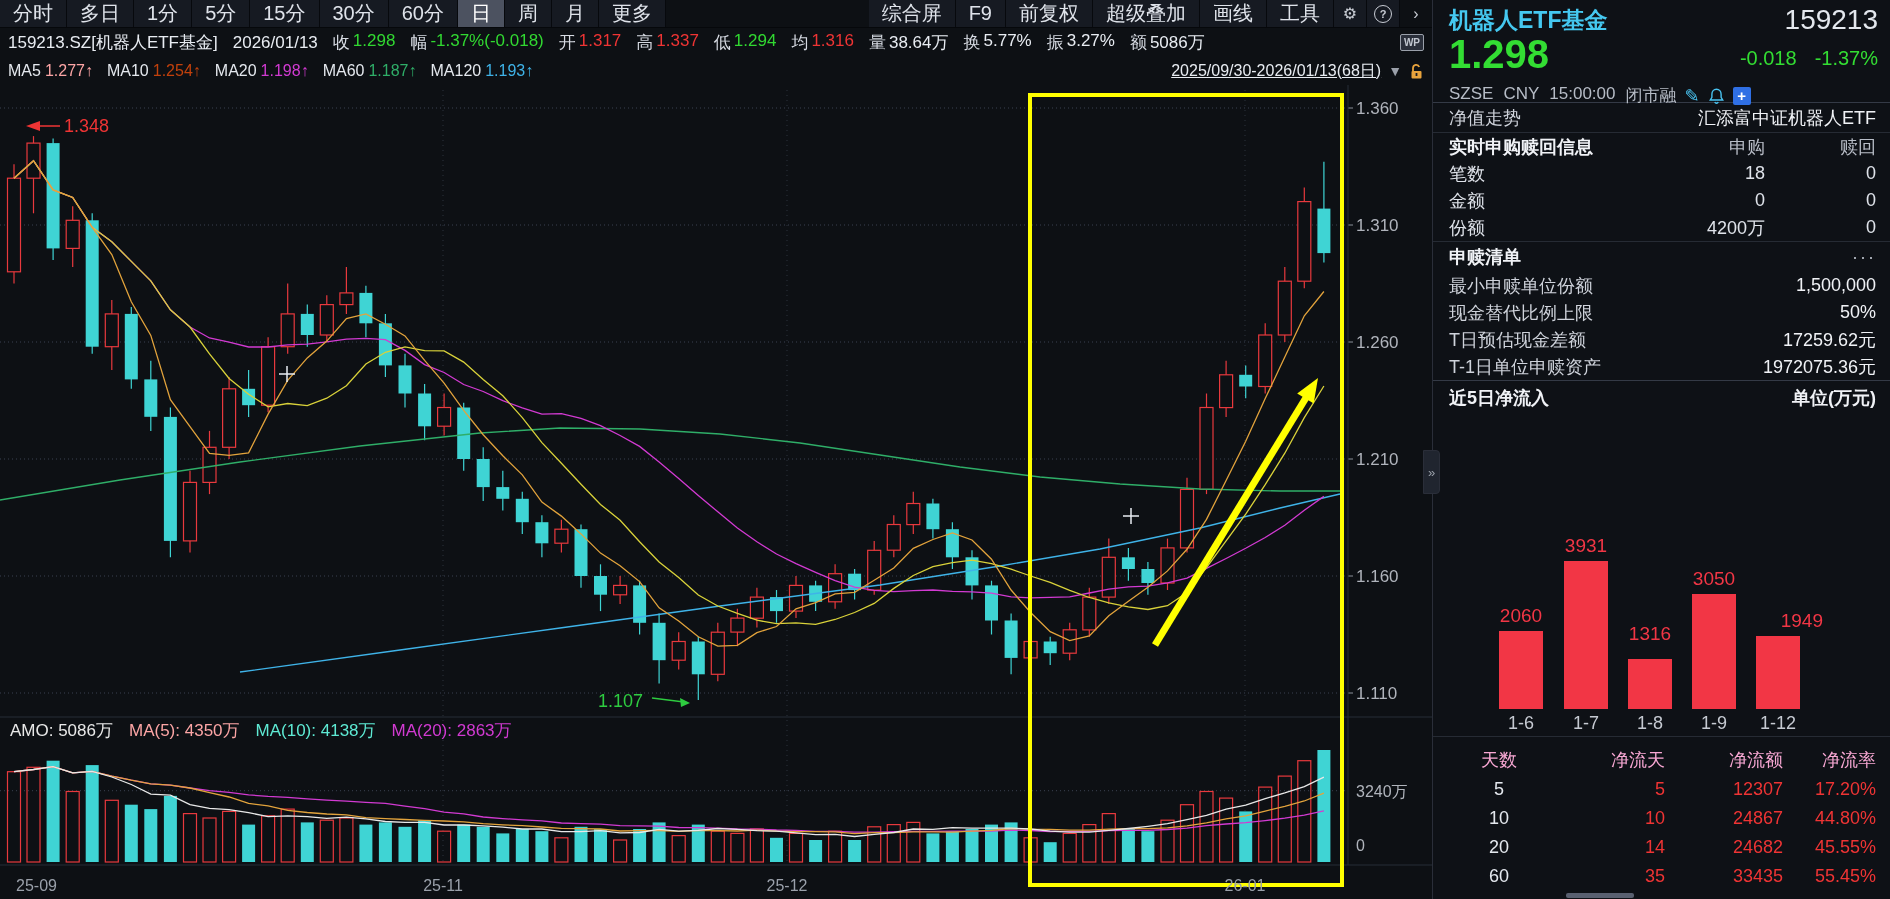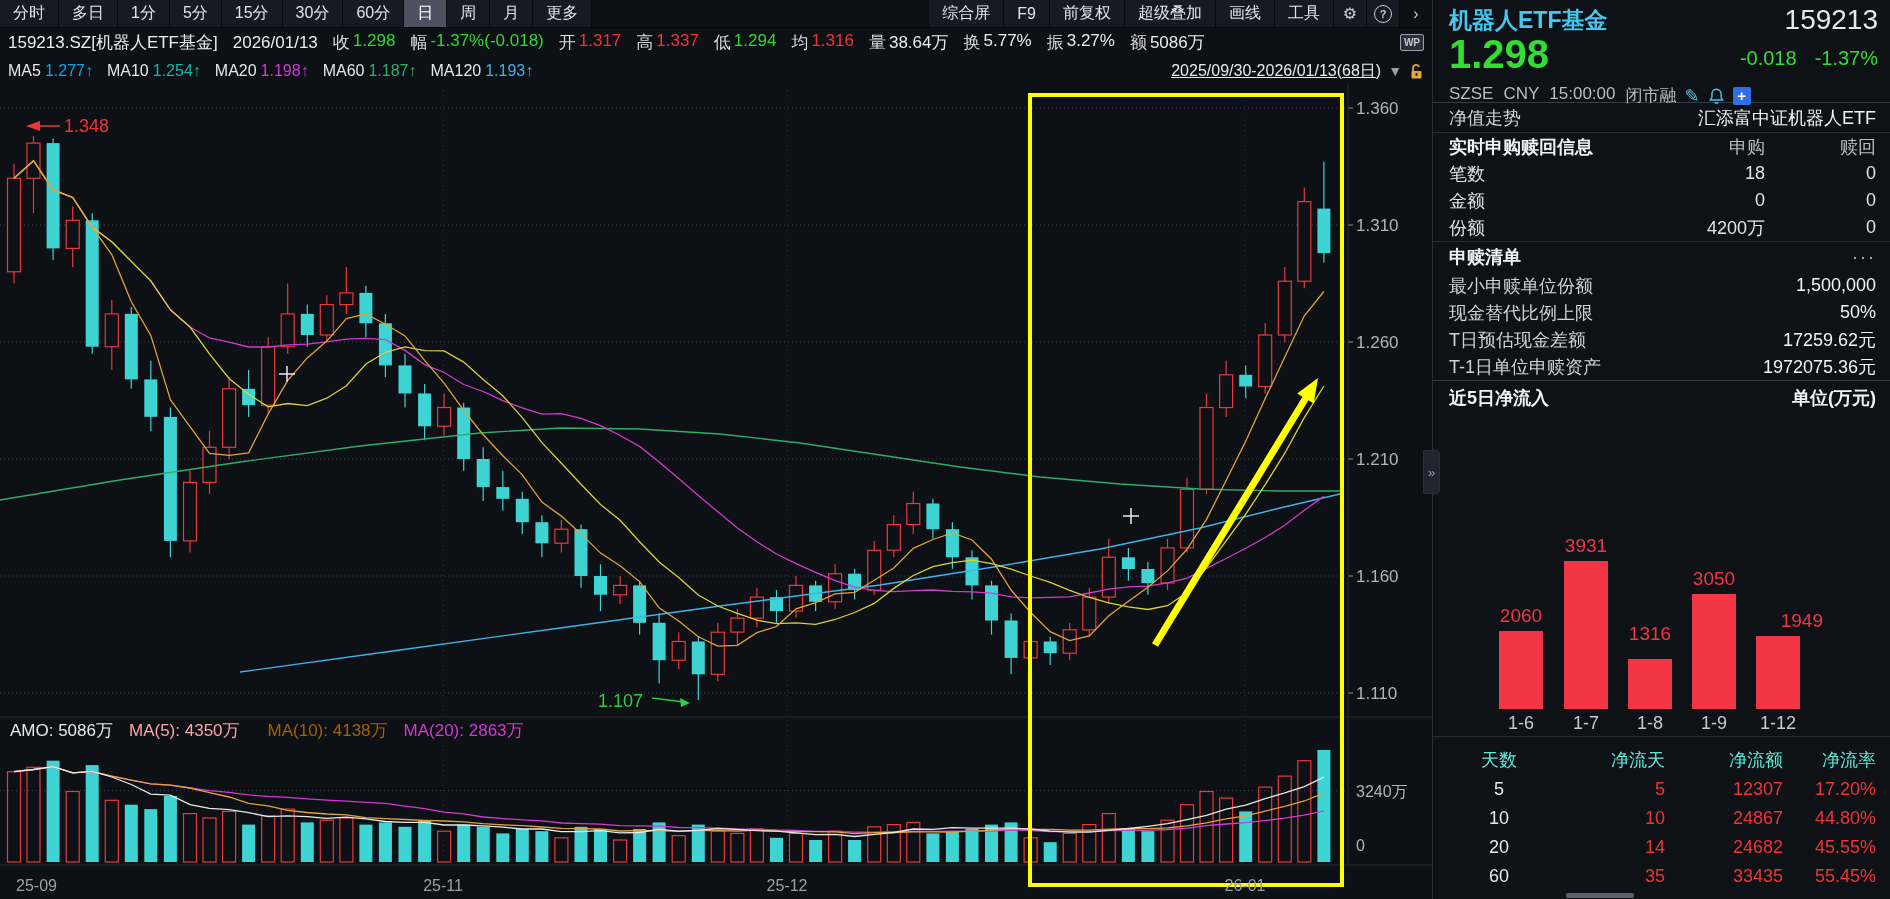--- a/index.html
+++ b/index.html
@@ -1,21 +1,21 @@
 <!DOCTYPE html>
 <html><head>
 <meta charset="utf-8">
 <style>
   html,body{margin:0;padding:0;background:#000;}
   .app{position:relative;width:1890px;height:899px;background:#0d1014;overflow:hidden;
        font-family:"Liberation Sans",sans-serif;color:#dfe3ea;}
   
   .toolbar{position:absolute;left:0;top:0;width:1432px;height:28px;display:flex;align-items:stretch;
            background:#0d1014;border-bottom:1px solid #06080b;box-sizing:border-box;}
-  .tab{display:flex;align-items:center;padding:0 13px;font-size:16px;background:#161a22;
+  .tab{display:flex;align-items:center;padding:0 13px;font-size:20px;background:#161a22;
        border-right:1px solid #07090d;color:#dfe3ea;white-space:nowrap;}
   .tab.active{background:#4c5260;color:#fff;}
   .tb-spacer{flex:1;}
   .tb-icon{display:flex;align-items:center;justify-content:center;min-width:32px;background:#161a22;
            border-right:1px solid #07090d;color:#c8ccd4;font-size:16px;}
   .help-circle{display:inline-flex;width:16px;height:16px;border:1.5px solid #c8ccd4;border-radius:50%;
                align-items:center;justify-content:center;font-size:11px;font-weight:bold;}
   
   .infobar{position:absolute;left:0;top:28px;width:1432px;height:29px;display:flex;align-items:center;
            font-size:17px;padding:0 8px;box-sizing:border-box;gap:15px;white-space:nowrap;}
@@ -63,21 +63,21 @@
   .more{color:#b9bec8;letter-spacing:2px;}
   .flow-hdr{border-top:1px solid #343a46;height:34px;}
   .flow-chart{position:relative;height:322px;border-bottom:1px solid #262b34;box-sizing:border-box;}
   .fbar{position:absolute;background:#f23645;width:44px;}
   .fval{position:absolute;width:90px;text-align:center;color:#f23645;font-size:19px;}
   .fcat{position:absolute;width:90px;text-align:center;color:#c6cad2;font-size:18px;bottom:2px;}
   .flow-table{margin-top:8px;}
   .ft-row{display:grid;grid-template-columns:100px 116px 118px 1fr;line-height:29px;padding:0 14px 0 16px;}
   .ft-row span{text-align:right;}
   .ft-row span:first-child{text-align:center;}
-  .ft-head{line-height:30px;color:#5eead4;}
+  .ft-head{line-height:30px;color:#f9a8d4;}
   .ft-c1{color:#e4e8ee;}
   .ft-red{color:#ef3434;}
   .scroll-thumb{position:absolute;left:133px;top:893px;width:68px;height:5px;background:#596070;border-radius:2px;}
   .expander{position:absolute;left:1423px;top:450px;width:15px;height:42px;background:#20252f;
             border:1px solid #2a2e39;border-radius:0 4px 4px 0;display:flex;align-items:center;
             justify-content:center;color:#9aa0aa;font-size:13px;}
 </style>
 </head>
 <body>
 
@@ -158,25 +158,25 @@
           <span class="v-white">5086万</span>
         </span>
       </span>
     <span class="wp">WP</span>
   </div>
 
   <div class="mabar">
     <span style="display:flex;gap:14px">
         <span class="ma-item">
           <span class="ma-label">MA5</span>
-          <span style="color: #0ea5e9;">1.277↑</span>
+          <span style="color: #fca5a5;">1.277↑</span>
         </span>
         <span class="ma-item">
           <span class="ma-label">MA10</span>
-          <span style="color: #14b8a6;">1.254↑</span>
+          <span style="color: #c2410c;">1.254↑</span>
         </span>
         <span class="ma-item">
           <span class="ma-label">MA20</span>
           <span style="color: rgb(210, 58, 210);">1.198↑</span>
         </span>
         <span class="ma-item">
           <span class="ma-label">MA60</span>
           <span style="color: rgb(47, 174, 104);">1.187↑</span>
         </span>
         <span class="ma-item">
@@ -450,21 +450,21 @@
       <polygon points="690,703 680,698 681,707" fill="#2ecc40"></polygon>
       <text x="16" y="891" font-size="16" fill="#9aa0aa" text-anchor="start">25-09</text>
       <text x="443" y="891" font-size="16" fill="#9aa0aa" text-anchor="middle">25-11</text>
       <text x="787" y="891" font-size="16" fill="#9aa0aa" text-anchor="middle">25-12</text>
       <text x="1245" y="891" font-size="16" fill="#9aa0aa" text-anchor="middle">26-01</text>
     </svg>
 
   <div class="amo">
       <span style="color: rgb(232, 232, 232);">AMO: 5086万</span>
       <span style="color: #fca5a5;">MA(5): 4350万</span>
-      <span style="color: #a16207; margin-left: 12px;">MA(10): 4138万</span>
+      <span style="color: #5eead4;">MA(10): 4138万</span>
       <span style="color: rgb(210, 58, 210);">MA(20): 2863万</span>
     </div>
 
   <div class="panel">
     <div class="p-head">
       <div class="p-h1">
         <span class="p-name">机器人ETF基金</span>
         <span class="p-code">159213</span>
       </div>
       <div class="p-h2">

